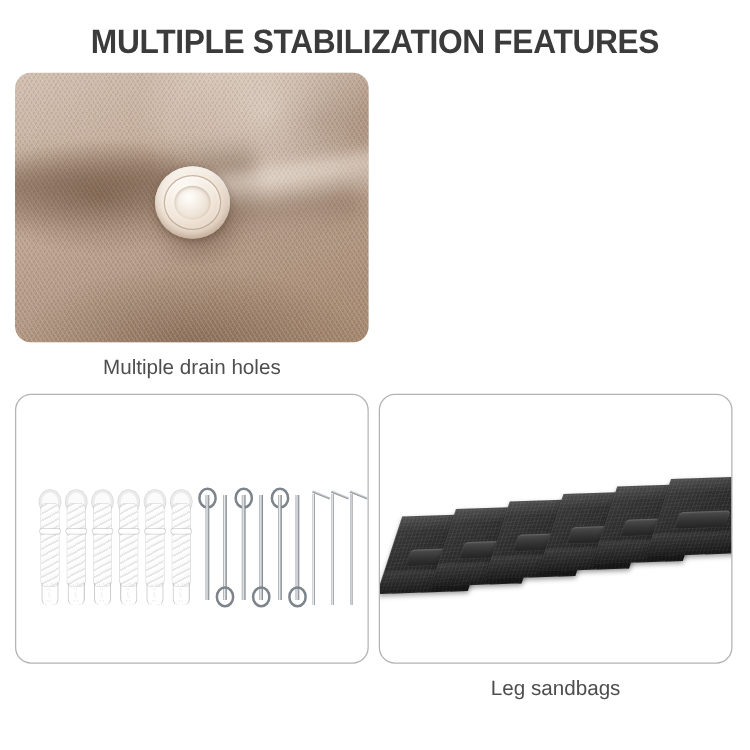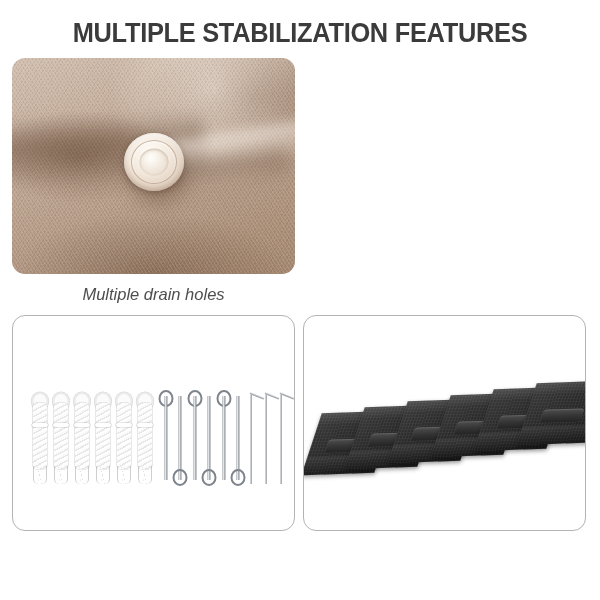--- a/index.html
+++ b/index.html
@@ -37,21 +37,20 @@
     transform: scaleX(0.94);
   }
 
   
   .grid {
     position: absolute;
     left: 0;
     top: 58px;
     width: 600px;
     height: 530px;
-    font-style: italic;
   }
   .cell {
     position: absolute;
     width: 283px;
   }
   .cell-0 { left: 12px;  top: 0px; }
   .cell-1 { left: 303px; top: 0px; }
   .cell-2 { left: 12px;  top: 257px; }
   .cell-3 { left: 303px; top: 257px; }
 
@@ -502,16 +501,17 @@
             <div class="bag-fold"></div>
           </div>
           <div class="bag" style="left:215px; top:4px;">
             <div class="bag-top"></div>
             <div class="bag-texture"></div>
             <div class="bag-handle"></div>
             <div class="bag-fold"></div>
           </div>
         </div>
       </div>
+      <div class="caption">Leg sandbags</div>
     </div>
 
   </div>
 </div>
 
 </body></html>

